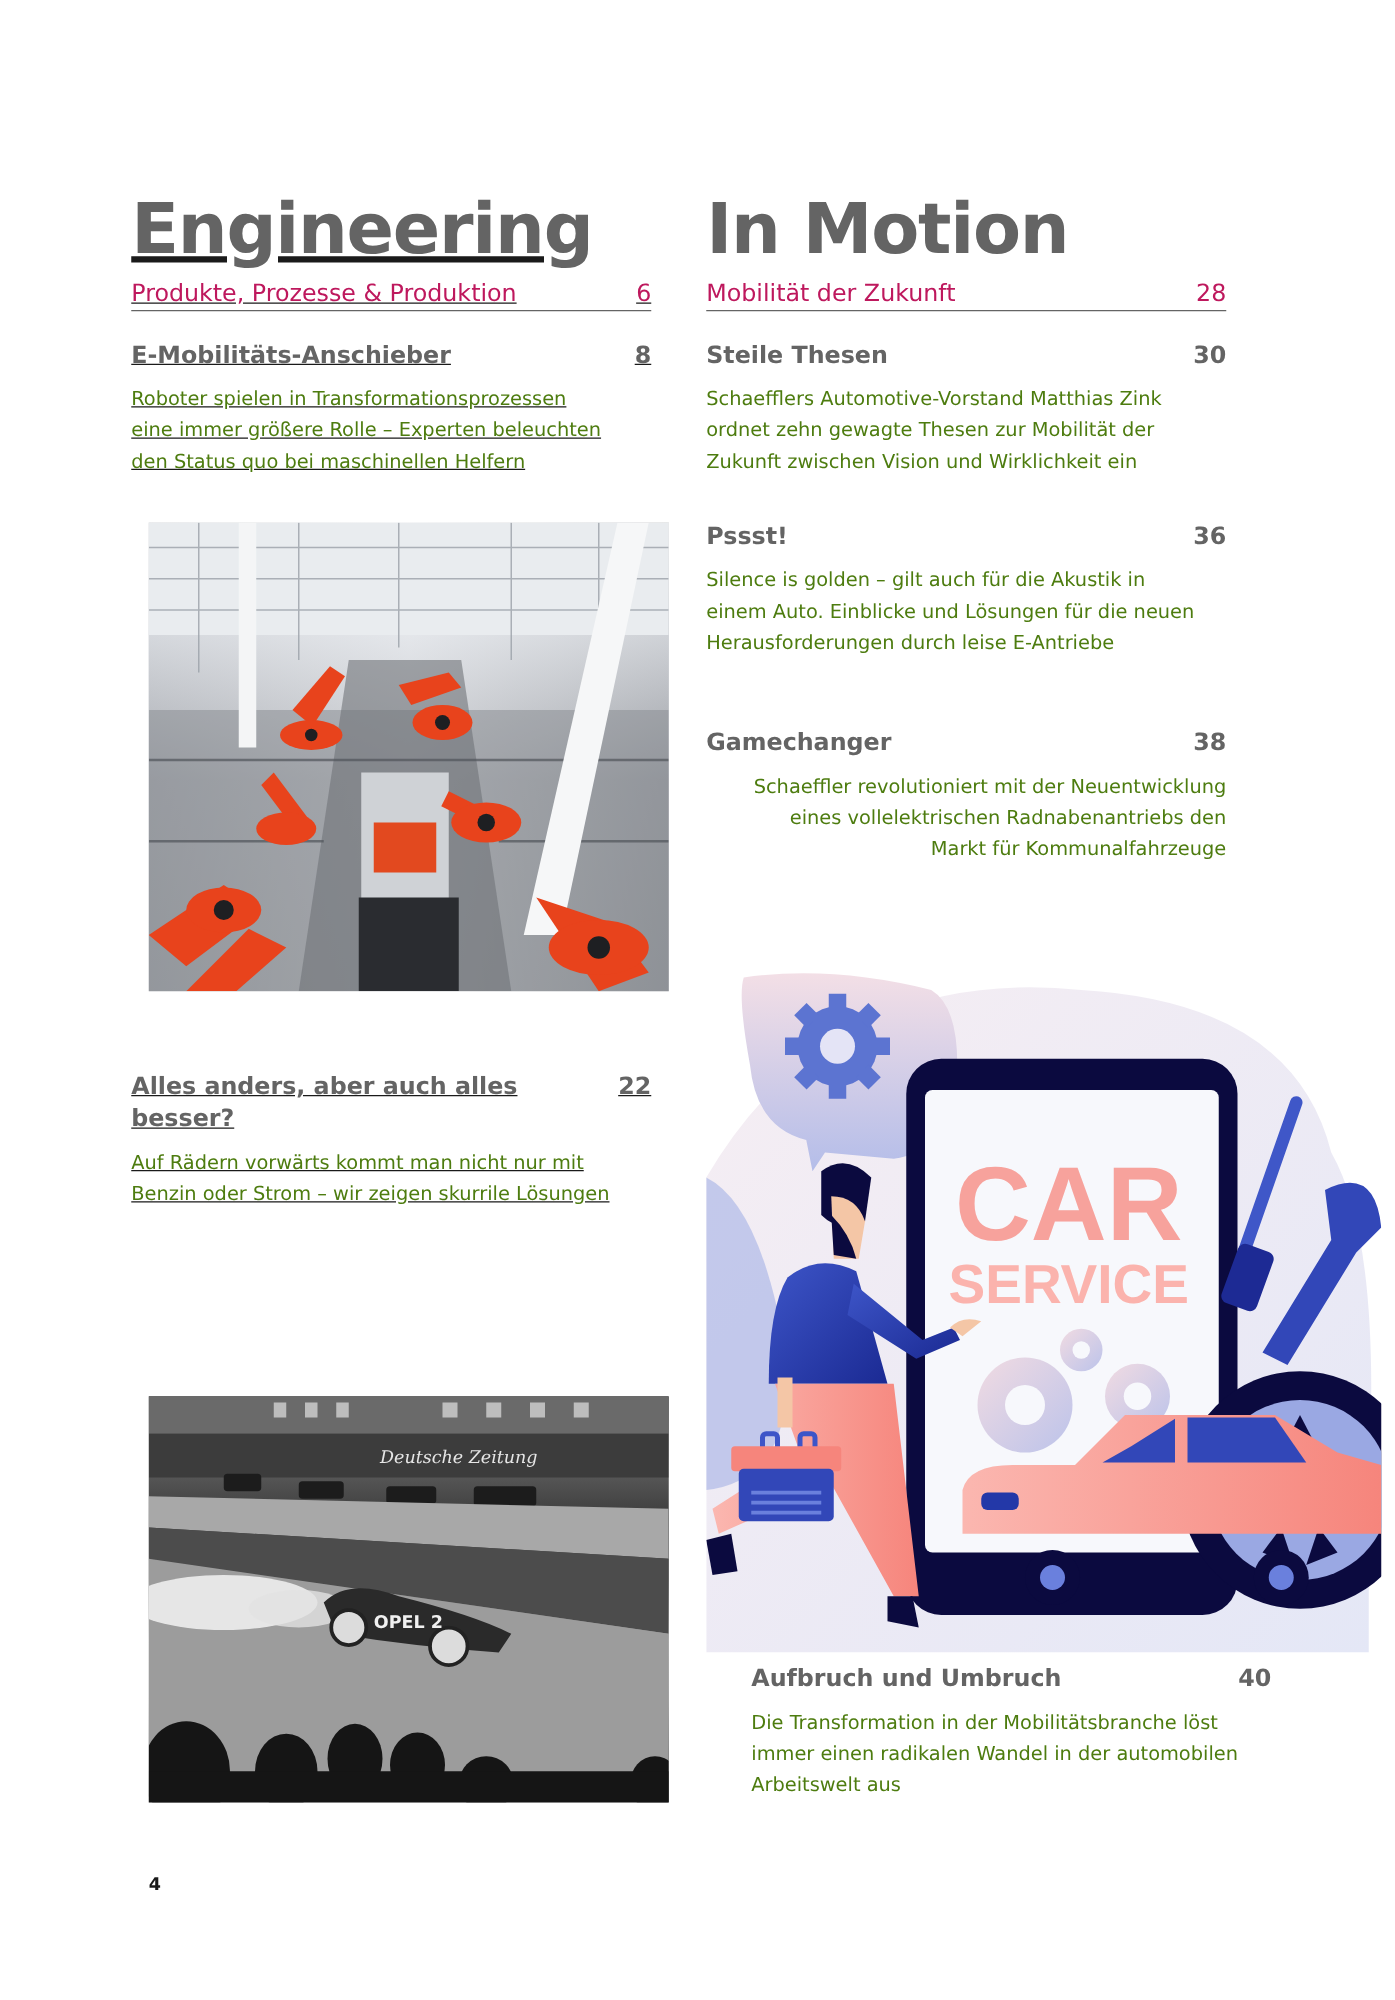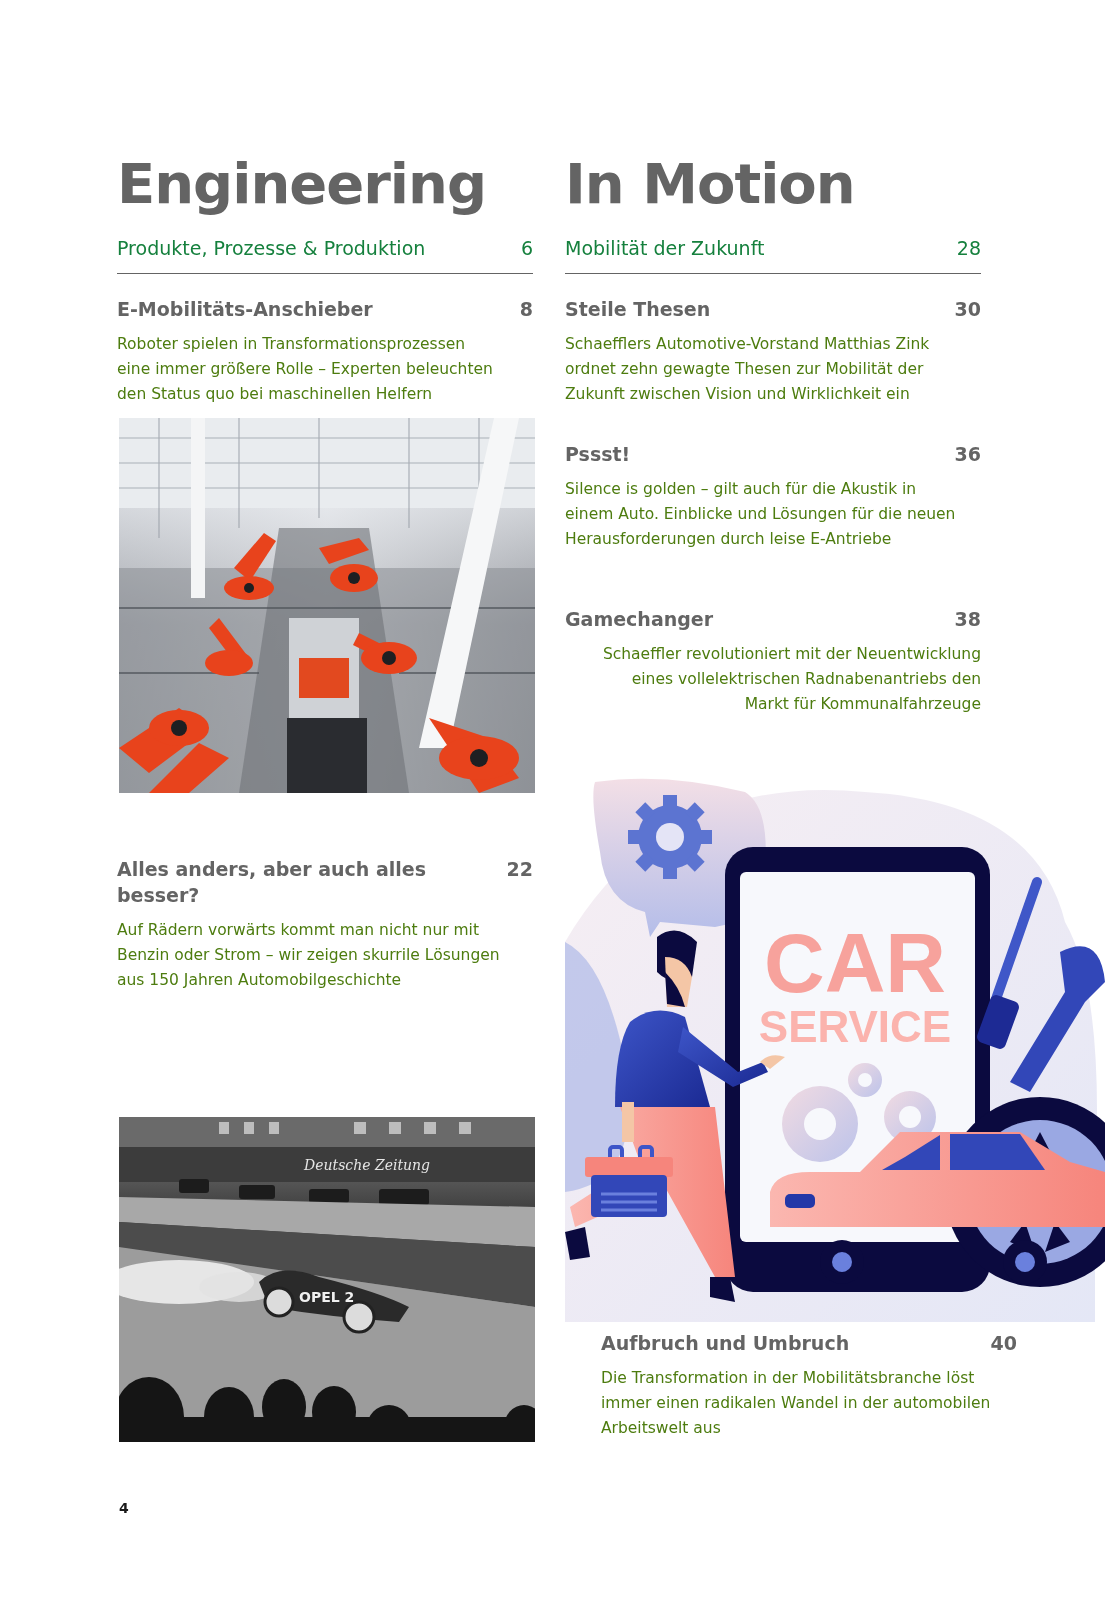--- a/index.html
+++ b/index.html
@@ -1,37 +1,36 @@
 <!DOCTYPE html>
 <html><head>
   <meta charset="utf-8">
   <style>
     * { margin: 0; padding: 0; box-sizing: border-box; }
     html, body { width: 1116px; height: 1600px; background: #ffffff; overflow: hidden; }
     body { position: relative; font-family: "DejaVu Sans", sans-serif; color: #1a1a1a; }
 
     .col { position: absolute; top: 150px; width: 416px; }
-    .col-left { left: 117px; }
+    .col-left { left: 105px; text-decoration: underline; }
     .col-right { left: 565px; }
 
     .section-title {
       font-family: "DejaVu Sans", sans-serif;
       font-weight: bold;
       font-size: 56px;
       line-height: 68px;
       color: #646464;
       letter-spacing: -1px;
       height: 68px;
     }
     .section-sub {
       display: flex; justify-content: space-between; align-items: baseline;
-      font-size: 19px; line-height: 26px; color: #15803d;
-      padding-bottom: 12px;
+      font-size: 19px; line-height: 26px; color: #be185d;
       border-bottom: 1.5px solid #646464;
-      margin-top: 17px;
+      margin-top: 4px;
     }
     .entry { margin-top: 22px; }
     .entry-head {
       display: flex; justify-content: space-between; align-items: baseline;
       font-weight: bold; font-size: 19px; line-height: 26px; color: #646464;
     }
     .entry-desc {
       margin-top: 10px;
       font-size: 15.5px; line-height: 25px; color: #4d7c0f;
     }
@@ -131,21 +130,20 @@
 
 <div class="col col-left" style="top:822px;">
   <div class="entry" style="margin-top:34px;">
     <div class="entry-head">
       <span>Alles anders, aber auch alles besser?</span>
       <span>22</span>
     </div>
     <div class="entry-desc">
       <span>Auf Rädern vorwärts kommt man nicht nur mit</span>
       <span>Benzin oder Strom – wir zeigen skurrile Lösungen</span>
-      <span>aus 150 Jahren Automobilgeschichte</span>
     </div>
   </div>
 </div>
 
 <div class="photo photo-race">
   <svg width="416" height="325" viewBox="0 0 416 325">
     <rect x="0" y="0" width="416" height="30" fill="#6a6a6a"></rect>
     <g fill="#bdbdbd">
         <rect x="100" y="5" width="10" height="12"></rect>
         <rect x="125" y="5" width="10" height="12"></rect>

